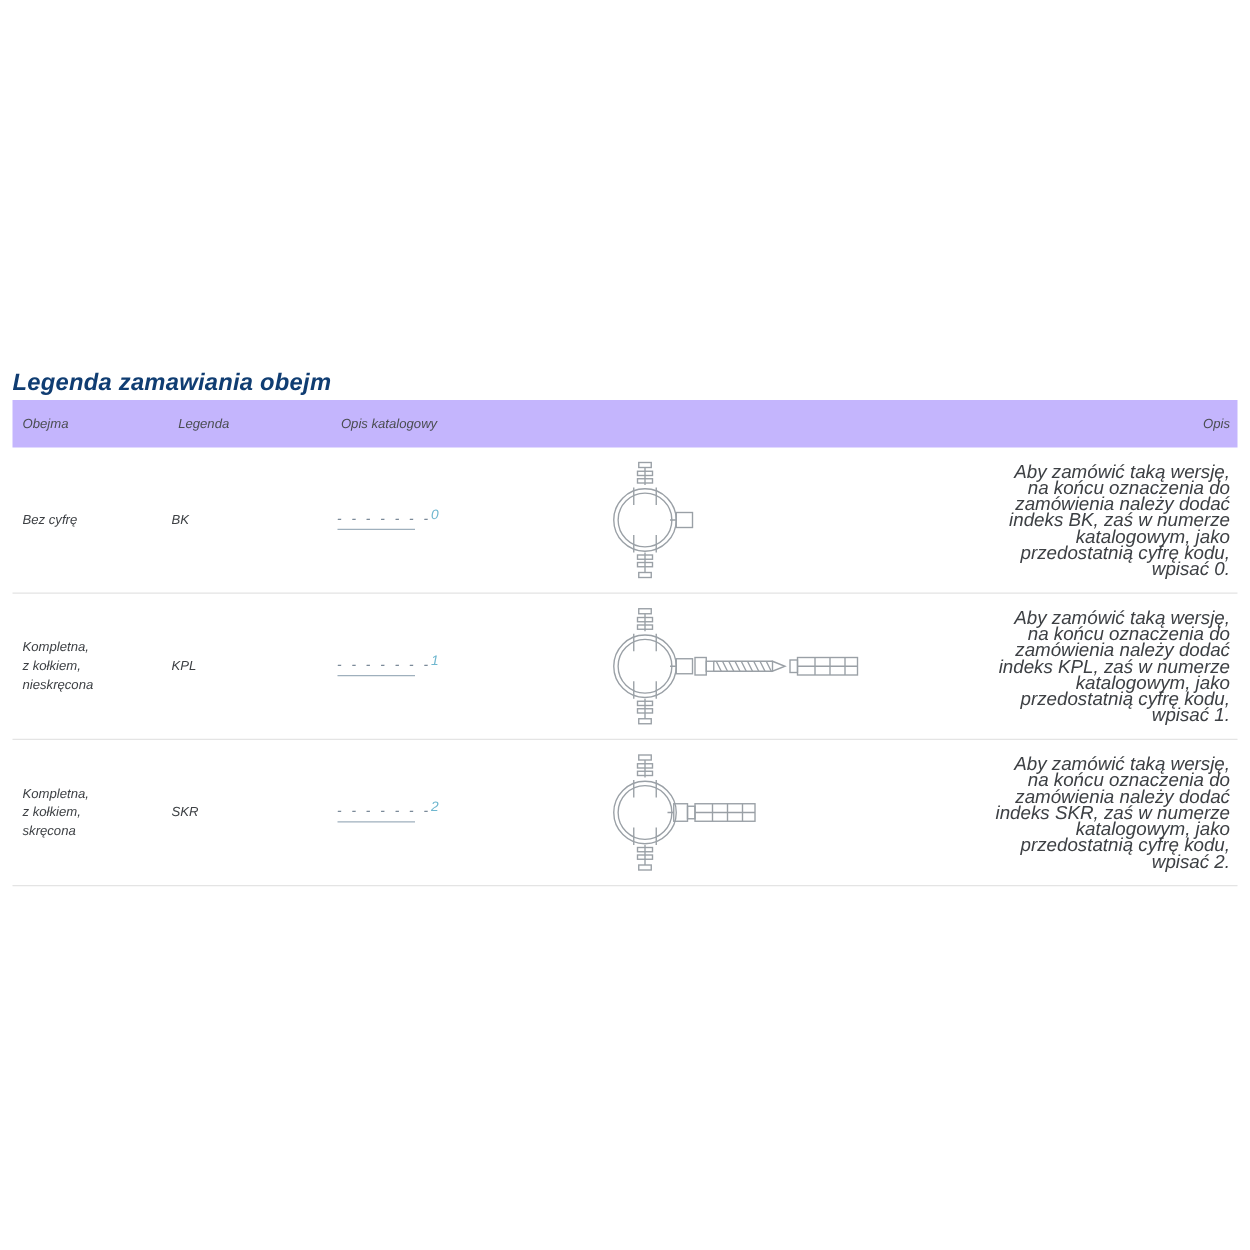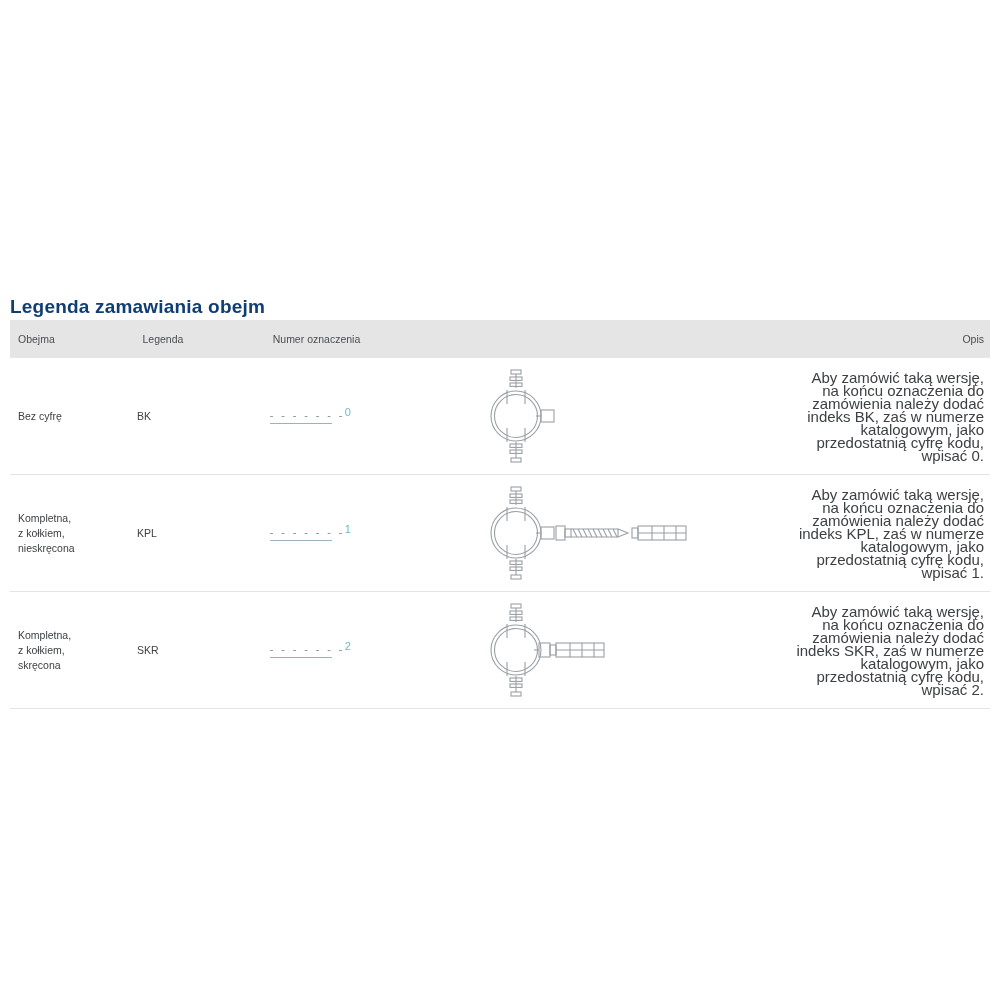--- a/index.html
+++ b/index.html
@@ -13,20 +13,21 @@
     font-family: "Liberation Sans", sans-serif;
     color: #3d4044;
     -webkit-font-smoothing: antialiased;
   }
 
   .page {
     position: relative;
     width: 1000px;
     height: 1000px;
     box-sizing: border-box;
+    font-style: italic;
   }
 
   .legend-title {
     position: absolute;
     left: 10px;
     top: 283px;
     font-size: 19px;
     font-weight: bold;
     color: #103d72;
     letter-spacing: 0.2px;
@@ -35,21 +36,21 @@
   .table {
     position: absolute;
     left: 10px;
     top: 320px;
     width: 980px;
   }
 
   .thead {
     display: flex;
     align-items: center;
-    background: #e5e5e5;
+    background: #c4b5fd;
     height: 38px;
   }
 
   .thead .th {
     font-size: 10.5px;
     color: #4a4d51;
   }
 
   .col-obejma   { width: 140px; padding-left: 8px; box-sizing: border-box; }
   .col-indeks   { width: 138px; }
@@ -121,21 +122,21 @@
 
 <div class="page">
 
   <h1 class="legend-title">Legenda zamawiania obejm</h1>
 
   <div class="table">
 
     <div class="thead">
       <div class="th cell col-obejma">Obejma</div>
       <div class="th cell col-indeks">Legenda</div>
-      <div class="th cell col-numer">Numer oznaczenia</div>
+      <div class="th cell col-numer">Opis katalogowy</div>
       <div class="th cell col-img"></div>
       <div class="th cell col-opis">Opis</div>
     </div>
 
     <div class="row first">
       <div class="cell col-obejma">Bez cyfrę</div>
       <div class="cell col-indeks">BK</div>
       <div class="cell col-numer">
         <span class="catnum">
           <span class="dashes">- - - - - - -</span><span class="digit">0</span>

